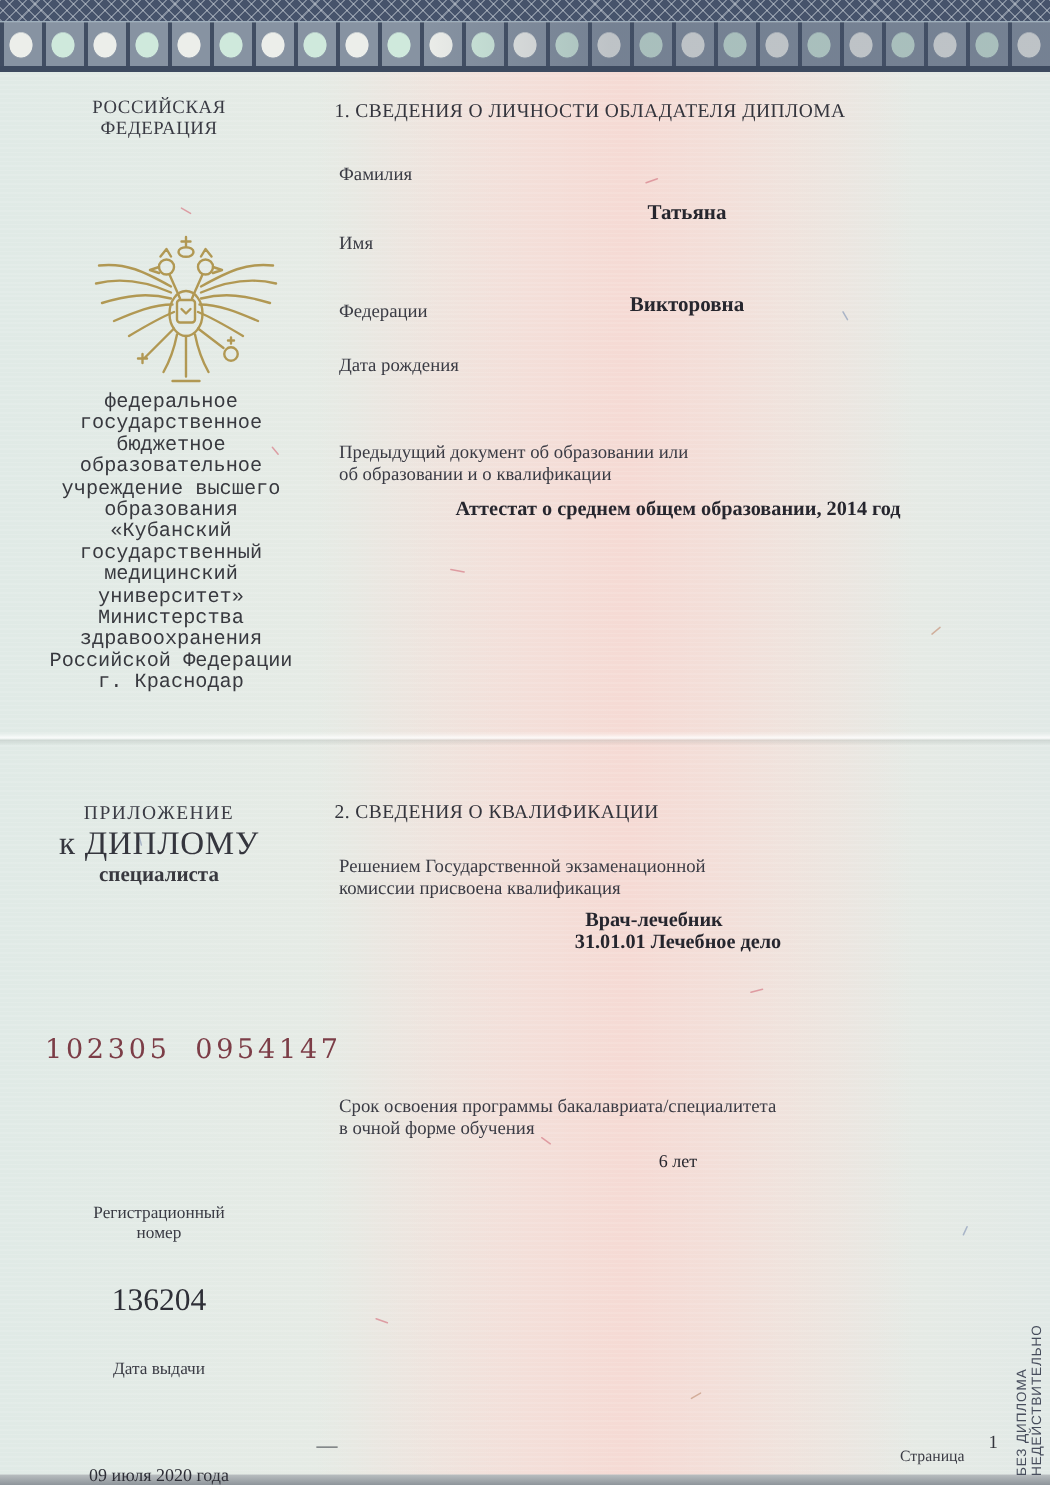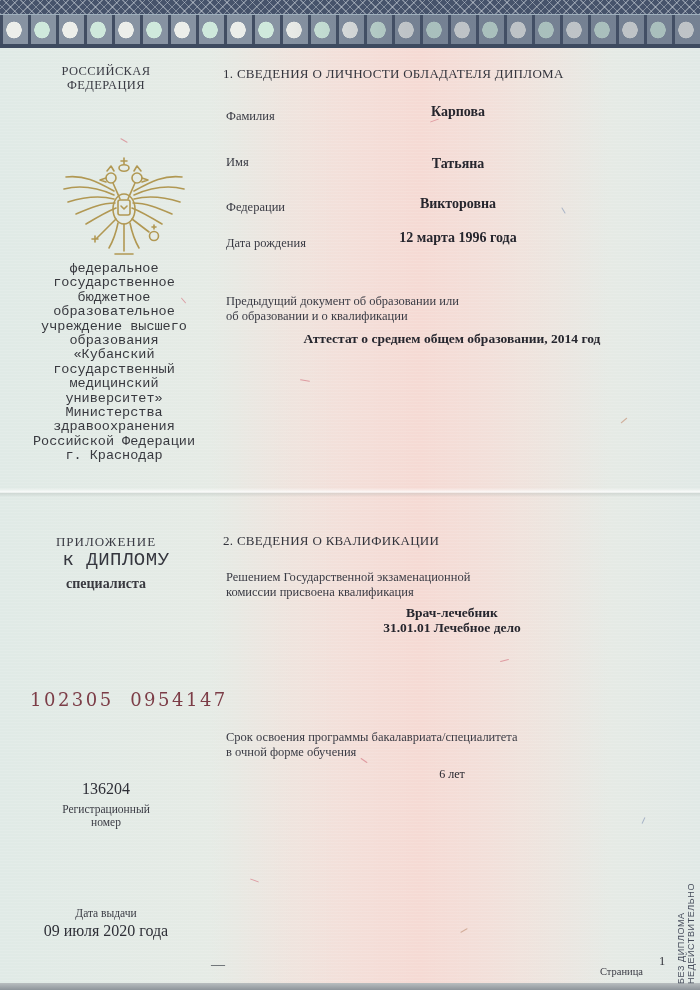--- a/index.html
+++ b/index.html
@@ -37,36 +37,36 @@
   .scan-edge{position:absolute;left:0;top:983px;width:700px;height:7px;
     background:linear-gradient(180deg,#b9bec0,#8e959b);}
   .fiber{position:absolute;height:1px;border-radius:1px;opacity:.8;}
   
   .abs{position:absolute;}
   .pre{white-space:pre-line;}
   .center{text-align:center;}
   .country{left:6px;top:64px;width:200px;font-size:12.5px;letter-spacing:.4px;color:#3a3b44;line-height:14px;}
   .institution{left:14px;top:262px;width:200px;font-size:13.5px;line-height:14.4px;color:#38393f;font-family:Liberation Mono, monospace;}
   .sup1{left:6px;top:534px;width:200px;font-size:13px;letter-spacing:1px;color:#3a3b44;}
-  .sup2{left:16px;top:549px;width:200px;font-size:19px;letter-spacing:.5px;color:#35363e;font-family:Liberation Mono, monospace;}
+  .sup2{left:6px;top:549px;width:200px;font-size:22px;letter-spacing:.5px;color:#35363e;}
   .sup3{left:6px;top:576px;width:200px;font-size:14px;color:#38393f;font-weight:bold;}
   .serial{left:30px;top:689px;font-size:18px;letter-spacing:2.5px;color:#7c3d47;white-space:pre;font-family:"DejaVu Serif",serif;}
   .reg-label{left:6px;top:803px;width:200px;font-size:11.5px;line-height:13px;color:#3a3b44;}
-  .reg-num{left:6px;top:780px;width:200px;font-size:16px;color:#2e2f37;}
+  .reg-num{left:6px;top:854px;width:200px;font-size:21px;color:#2e2f37;}
   .issue-label{left:6px;top:907px;width:200px;font-size:11.5px;color:#3a3b44;}
-  .issue-date{left:6px;top:922px;width:200px;font-size:16px;color:#2e2f37;}
+  .issue-date{left:6px;top:976px;width:200px;font-size:12px;color:#2e2f37;}
   .s-title{left:223px;top:0;width:470px;font-size:13px;letter-spacing:.3px;color:#33343c;}
   .s1-title{top:66px;}
   .s2-title{top:533px;}
   .f-label{left:226px;width:150px;font-size:12.5px;color:#3a3b44;}
   .f-value{left:300px;width:316px;font-size:14px;font-weight:bold;color:#26262e;text-align:center;}
   .prev-label{left:226px;top:294px;width:330px;font-size:12.5px;line-height:14.5px;color:#3a3b44;}
   .prev-value{left:222px;top:331px;width:460px;font-size:13.5px;font-weight:bold;color:#26262e;}
   .decision{left:226px;top:570px;width:340px;font-size:12.5px;line-height:14.5px;color:#3a3b44;}
-  .qual{left:222px;top:605px;width:460px;font-size:13.5px;font-weight:bold;color:#26262e;}
+  .qual{left:206px;top:605px;width:460px;font-size:13.5px;font-weight:bold;color:#26262e;}
   .spec{left:222px;top:620px;width:460px;font-size:13.5px;font-weight:bold;color:#26262e;}
   .duration-label{left:226px;top:730px;width:360px;font-size:12.5px;line-height:14.5px;color:#3a3b44;}
   .duration-value{left:222px;top:767px;width:460px;font-size:12px;font-weight:normal;color:#26262e;}
   .dash{left:211px;top:957px;font-size:14px;color:#4a4f55;}
   .page-label{left:600px;top:966px;font-size:10.5px;color:#3a3b44;}
   .page-num{left:659px;top:954px;font-size:12.5px;color:#33343c;}
   .vertical-note{
     left:676px;top:810px;height:174px;
     writing-mode:vertical-rl;transform:rotate(180deg);
     font-family:"Liberation Sans","DejaVu Sans",sans-serif;
@@ -159,30 +159,28 @@
 
   <div class="abs reg-label center pre">Регистрационный
 номер</div>
   <div class="abs reg-num center">136204</div>
   <div class="abs issue-label center">Дата выдачи</div>
   <div class="abs issue-date center">09 июля 2020 года</div>
 
   <div class="abs s-title s1-title">1. СВЕДЕНИЯ О ЛИЧНОСТИ ОБЛАДАТЕЛЯ ДИПЛОМА</div>
 
   <div class="abs f-label" style="top:109px;">Фамилия</div>
-  <div class="abs f-value" style="top:104px;">Карпова</div>
 
   <div class="abs f-label" style="top:155px;">Имя</div>
-  <div class="abs f-value" style="top:156px;">Татьяна</div>
+  <div class="abs f-value" style="top:135px;">Татьяна</div>
 
   <div class="abs f-label" style="top:200px;">Федерации</div>
   <div class="abs f-value" style="top:196px;">Викторовна</div>
 
   <div class="abs f-label" style="top:236px;">Дата рождения</div>
-  <div class="abs f-value" style="top:230px;">12 марта 1996 года</div>
 
   <div class="abs prev-label pre">Предыдущий документ об образовании или
 об образовании и о квалификации</div>
   <div class="abs prev-value center">Аттестат о среднем общем образовании, 2014 год</div>
 
   <div class="abs s-title s2-title">2. СВЕДЕНИЯ О КВАЛИФИКАЦИИ</div>
   <div class="abs decision pre">Решением Государственной экзаменационной
 комиссии присвоена квалификация</div>
   <div class="abs qual center">Врач-лечебник</div>
   <div class="abs spec center">31.01.01 Лечебное дело</div>

